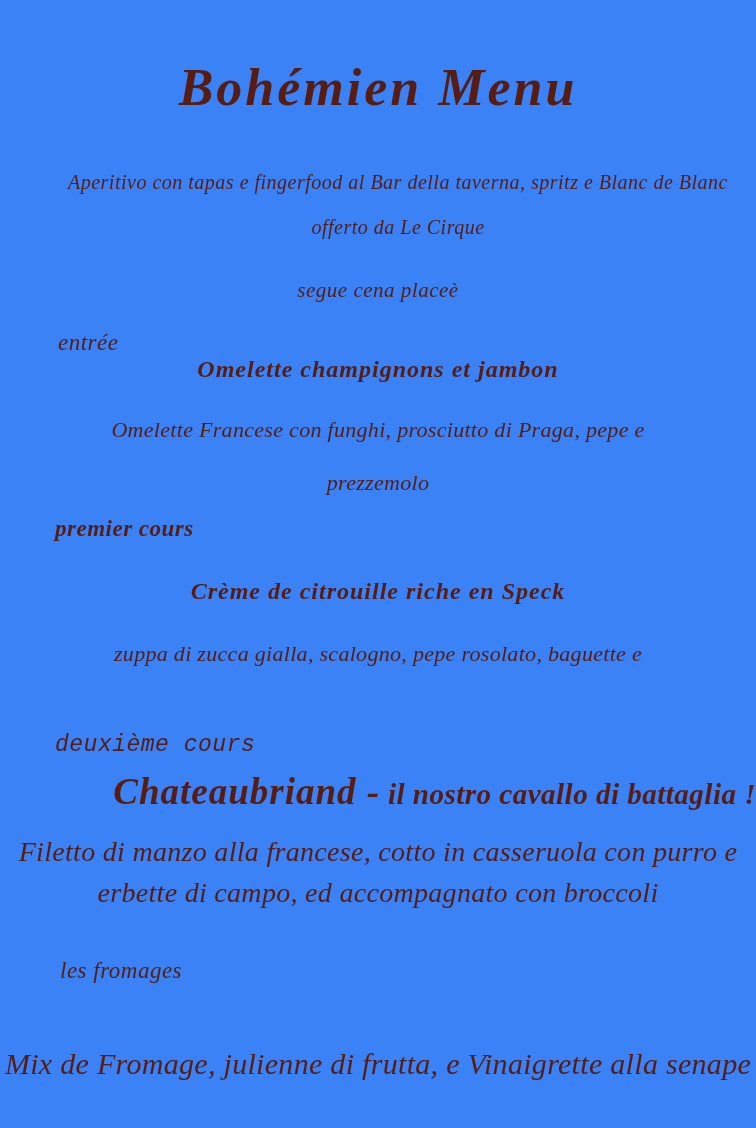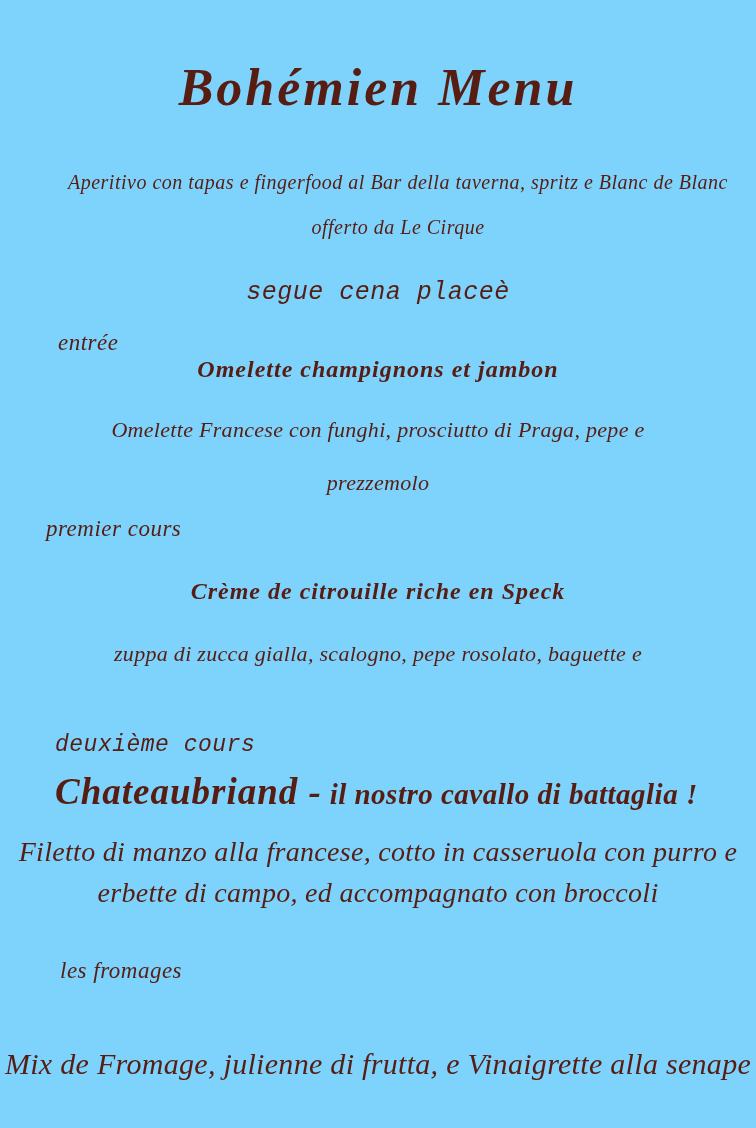--- a/index.html
+++ b/index.html
@@ -4,21 +4,21 @@
 <style>
   html, body {
     margin: 0;
     padding: 0;
     background: #ffffff;
   }
   .page {
     position: relative;
     width: 756px;
     height: 1128px;
-    background: #7dd3fc;
+    background: #3b82f6;
     overflow: hidden;
     font-family: "Liberation Serif", "DejaVu Serif", serif;
     font-style: italic;
     color: #571d12;
   }
   .block { position: absolute; }
   .center { left: 0; right: 0; text-align: center; }
 
   .menu-title {
     top: 58px;
@@ -29,30 +29,29 @@
   }
   .intro {
     top: 160px;
     font-size: 20px;
     line-height: 2.25;
     letter-spacing: 0.5px;
     margin-left: 40px;
   }
   .subtitle {
     top: 278px;
-    font-size: 25px;
+    font-size: 21px;
     letter-spacing: 0.5px;
-    font-family: Liberation Mono, monospace;
   }
   .course-label {
     font-size: 23px;
     letter-spacing: 0.5px;
   }
   .label-entree   { top: 330px; left: 58px; }
-  .label-premier  { top: 516px; left: 46px; }
+  .label-premier  { top: 516px; left: 55px; font-weight: bold; }
   .label-deuxieme { top: 732px; left: 55px; font-family: Liberation Mono, monospace; }
   .label-fromages { top: 958px; left: 60px; text-align: center; }
 
   .dish-name {
     font-size: 24px;
     font-weight: bold;
     letter-spacing: 1px;
   }
   .dish-omelette { top: 356px; }
   .dish-creme    { top: 578px; }
@@ -61,21 +60,21 @@
     font-size: 22px;
     line-height: 2.4;
     letter-spacing: 0.3px;
   }
   .desc-omelette { top: 404px; }
   .desc-creme    { top: 628px; }
 
   .dish-chateau {
     top: 770px;
     left: 0; right: 0;
-    text-align: left;
+    text-align: right;
     padding-left: 55px;
     white-space: nowrap;
   }
   .chateau-main {
     font-size: 37px;
     font-weight: bold;
     letter-spacing: 1px;
   }
   .chateau-suffix {
     font-size: 29px;

